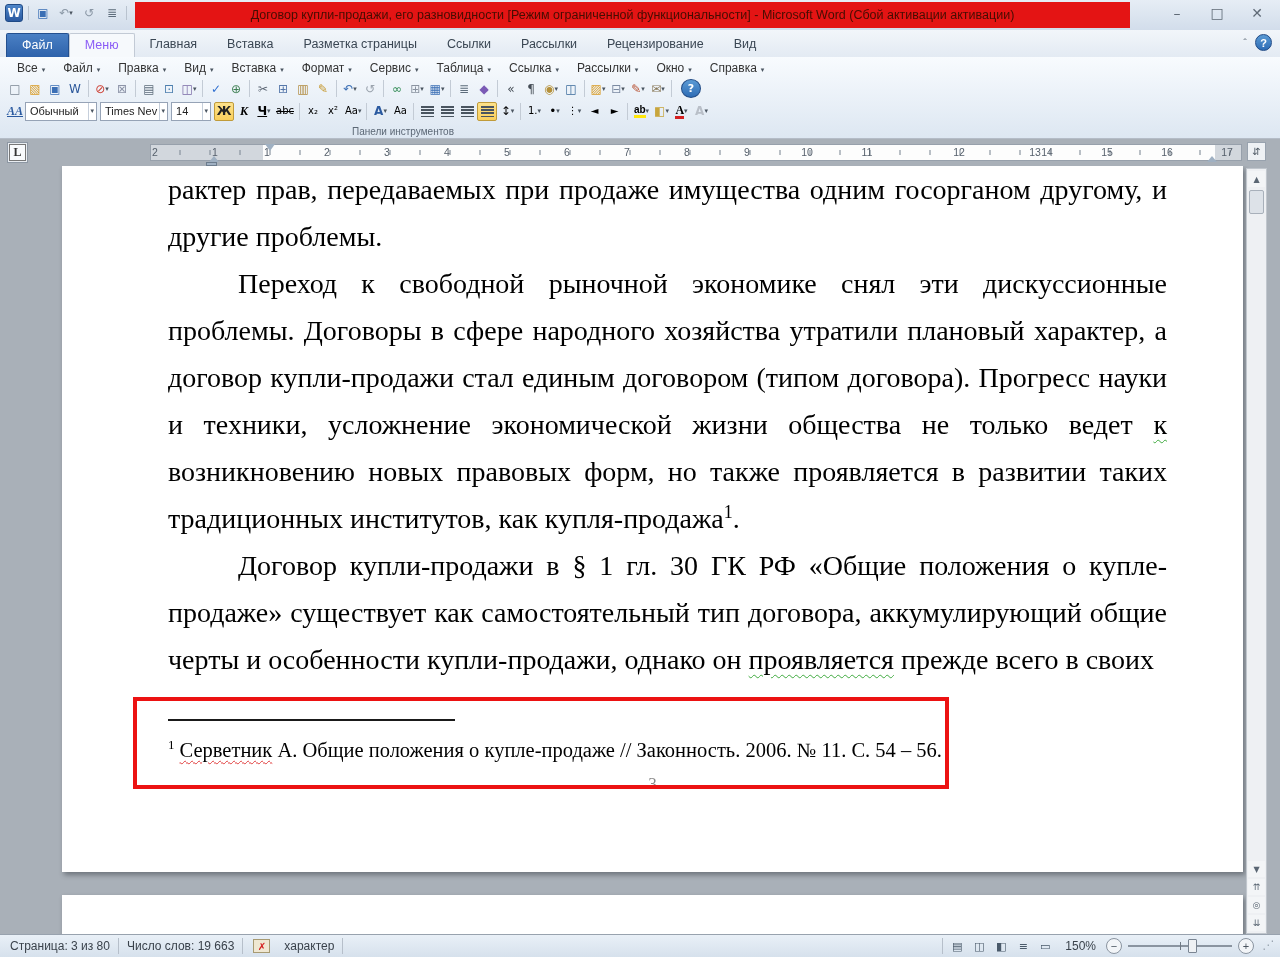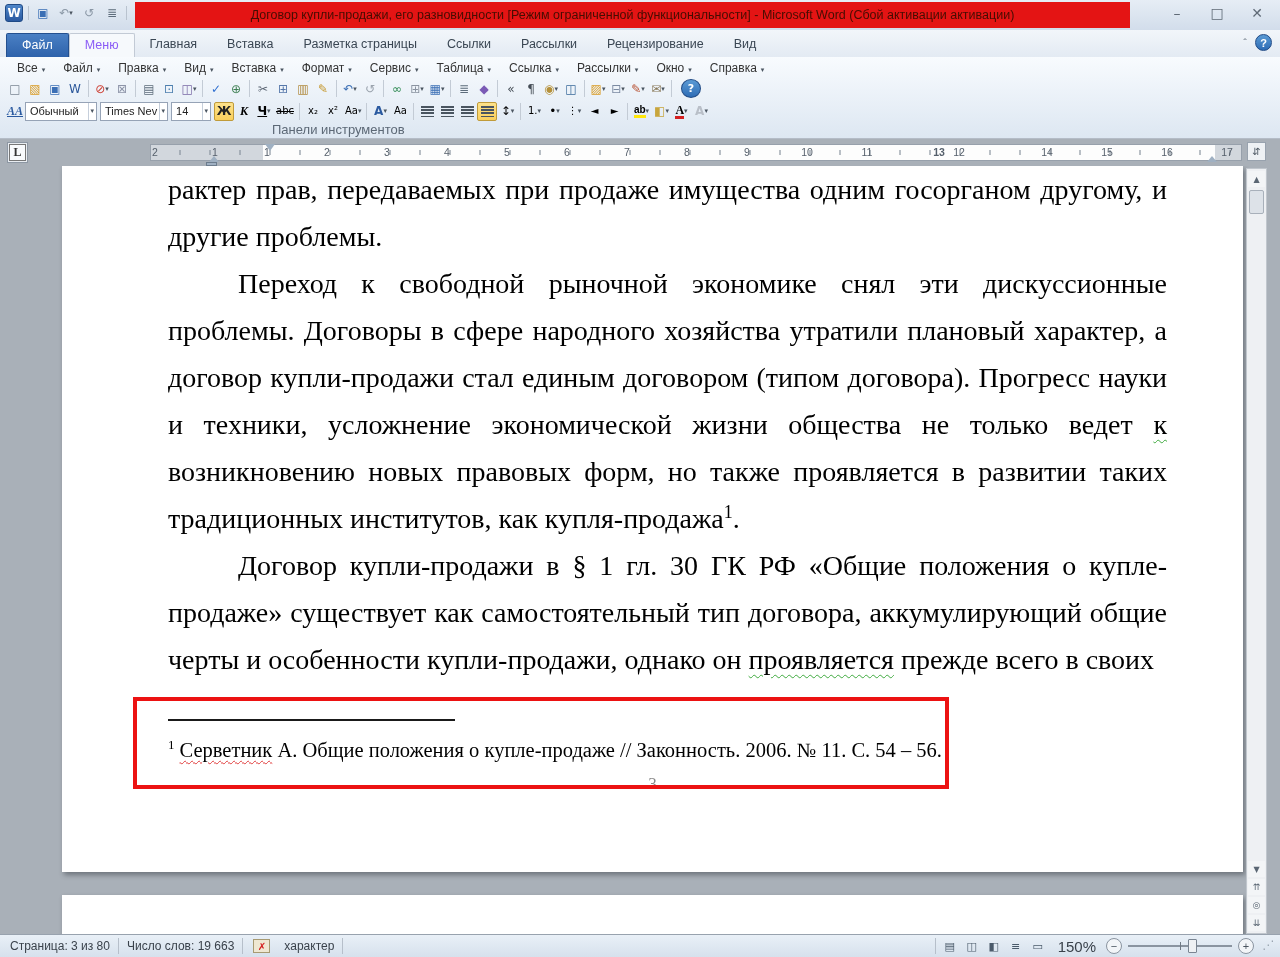--- a/index.html
+++ b/index.html
@@ -63,22 +63,22 @@
   .g-underline{text-decoration:underline;font-weight:bold;}
   .g-strike{text-decoration:line-through;font-size:10px;}
   .g-blue{color:#2b5aa0;font-weight:bold;}
   .g-small{font-size:10px;}
   .g-shade{color:#c8a53c;}
   .g-ghost{color:#b9bfc8;font-weight:bold;}
   .align-ic{width:13px;height:11px;background:repeating-linear-gradient(#4a5560 0 1.5px,transparent 1.5px 3.2px);}
   .bar-under{display:inline-block;line-height:1;font-size:10px;font-weight:bold;}
   .yellow-bar{border-bottom:3px solid #ffe60a;}
   .red-bar{border-bottom:3px solid #d42020;font-family:"Liberation Serif",serif;font-size:12px;}
-  .group-label{position:absolute;left:272px;bottom:1px;width:182px;text-align:left;
-               font-size:13px;color:#5c6876;}
+  .group-label{position:absolute;left:272px;bottom:1px;width:182px;text-align:right;
+               font-size:10px;color:#5c6876;}
   
   .rulerrow{position:absolute;left:0;top:139px;width:100%;height:27px;background:#a9b0b8;}
   .tabstop-btn{position:absolute;left:7px;top:3px;width:21px;height:21px;background:#e9edf1;
                border:1px solid #8d97a3;display:flex;align-items:center;justify-content:center;}
   .tabstop-btn span{font-family:"Liberation Serif",serif;font-weight:bold;font-size:12px;color:#333;
                     border:1px solid #777;padding:0 3px;background:#f8fafc;}
   .ruler{position:absolute;left:150px;top:5px;width:1092px;height:17px;background:#d2d7dd;
          border:1px solid #97a0ab;}
   .ruler-white{position:absolute;left:112px;top:0;width:952px;height:15px;background:#fdfdfd;}
   .ruler-ticks{position:absolute;left:0;top:5px;width:100%;height:5px;
@@ -134,21 +134,21 @@
              display:flex;align-items:center;font-size:12px;color:#3a424b;padding:0 4px;}
   .st{padding:0 6px;white-space:nowrap;}
   .s-sep{width:1px;height:16px;background:#b6bfca;margin:0 2px;}
   .proof-icon{width:17px;height:14px;background:#efe7d2;border:1px solid #a79a72;margin:0 8px;
               display:flex;align-items:center;justify-content:center;font-size:10px;color:#d42020;
               font-family:"DejaVu Sans",sans-serif;}
   .st-right{margin-left:auto;display:flex;align-items:center;gap:2px;}
   .vbtn{width:20px;height:18px;display:flex;align-items:center;justify-content:center;
         font-family:"DejaVu Sans",sans-serif;font-size:11px;color:#4a5a6a;background:transparent;
         border:1px solid transparent;border-radius:2px;padding:0;}
-  .zoom-label{padding:0 8px;font-size:15px;}
+  .zoom-label{padding:0 8px;font-size:12px;}
   .zbtn{width:16px;height:16px;border-radius:50%;border:1px solid #8a94a0;background:#f2f5f8;
         color:#4a5560;font-size:11px;line-height:1;display:flex;align-items:center;justify-content:center;padding:0;}
   .zslider{position:relative;width:104px;height:16px;margin:0 4px;}
   .ztrack{position:absolute;left:0;top:7px;width:100%;height:2px;background:#8a94a0;}
   .znotch{position:absolute;left:50%;top:4px;width:1px;height:8px;background:#6f7984;}
   .zthumb{position:absolute;left:60px;top:1px;width:9px;height:14px;background:#eef1f4;
           border:1px solid #7a8592;border-radius:1px;}
   .resize-grip{font-family:"DejaVu Sans",sans-serif;color:#9aa4af;font-size:12px;padding:0 2px 2px 6px;}
 </style>
 </head>
@@ -459,21 +459,21 @@
         <span class="rnum" style="left: 236px;">3</span>
         <span class="rnum" style="left: 296px;">4</span>
         <span class="rnum" style="left: 356px;">5</span>
         <span class="rnum" style="left: 416px;">6</span>
         <span class="rnum" style="left: 476px;">7</span>
         <span class="rnum" style="left: 536px;">8</span>
         <span class="rnum" style="left: 596px;">9</span>
         <span class="rnum" style="left: 656px;">10</span>
         <span class="rnum" style="left: 716px;">11</span>
         <span class="rnum" style="left: 808px; text-align: center;">12</span>
-        <span class="rnum" style="left: 788px; font-weight: bold;">13</span>
+        <span class="rnum" style="left: 884px;">13</span>
         <span class="rnum" style="left: 896px;">14</span>
         <span class="rnum" style="left: 956px;">15</span>
         <span class="rnum" style="left: 1016px;">16</span>
         <span class="rnum" style="left: 1076px;">17</span>
       </div>
     <div class="ruler-toggle">⇵</div>
   </div>
 
   <div class="docarea">
     <div class="page page1">

